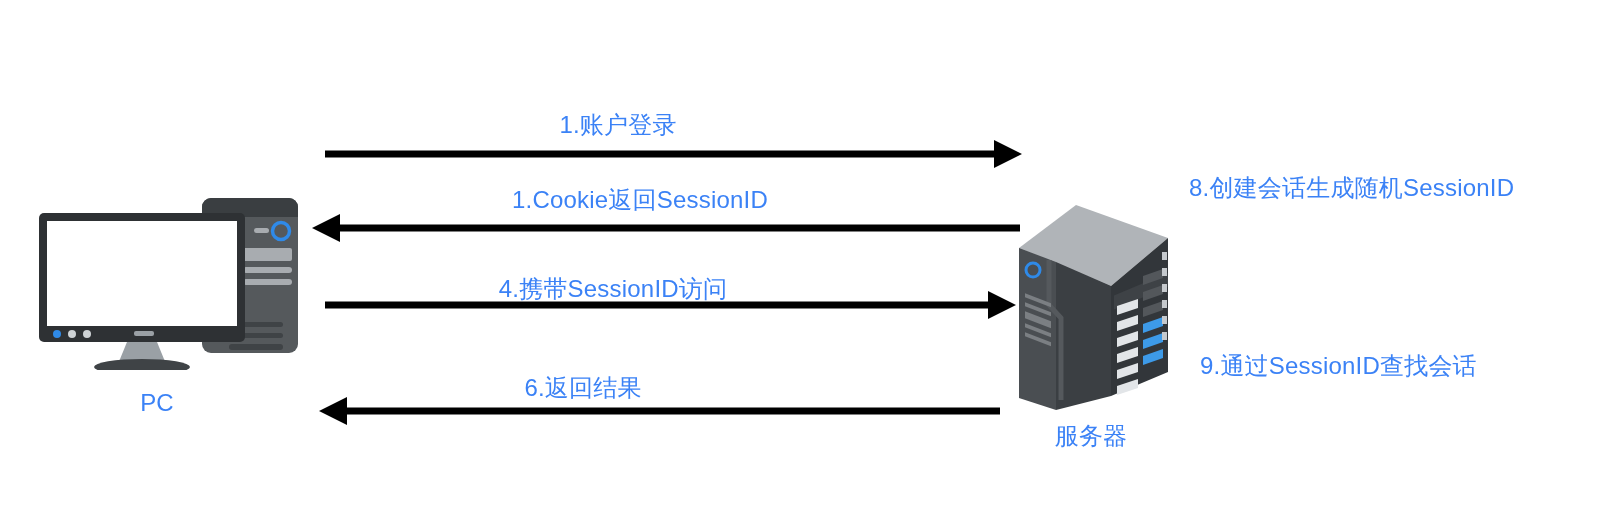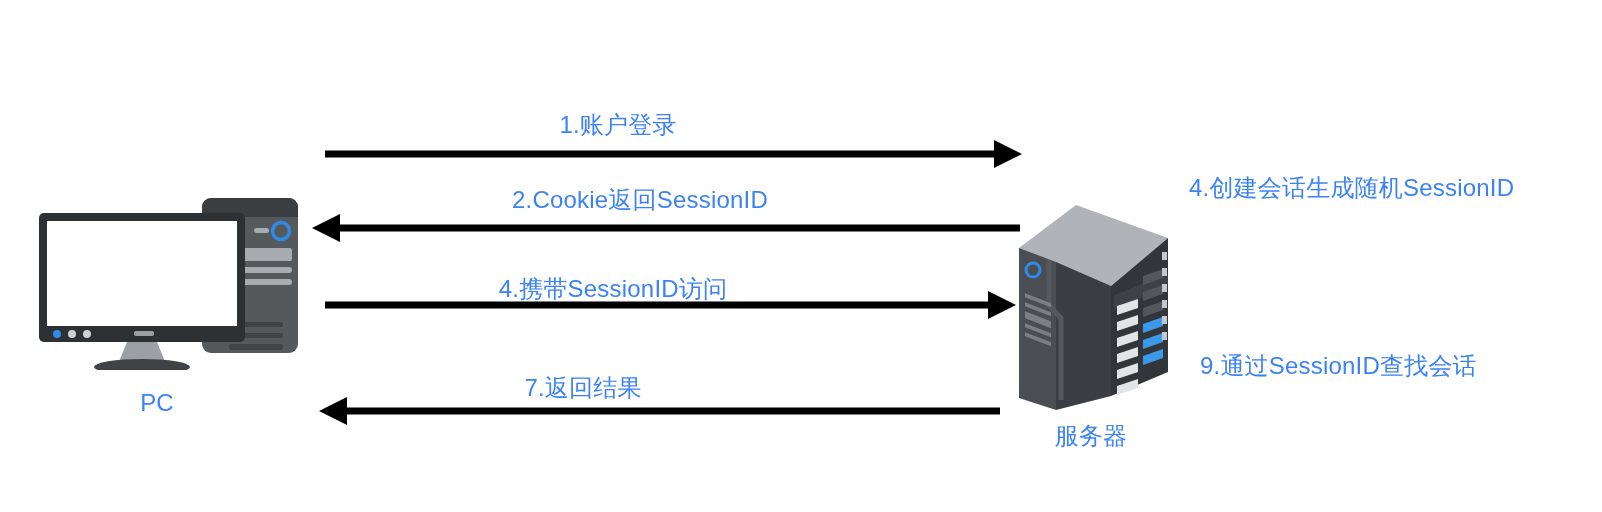--- a/index.html
+++ b/index.html
@@ -177,21 +177,21 @@
       <rect x="148" y="68" width="5" height="8"></rect>
       <rect x="148" y="84" width="5" height="8"></rect>
       <rect x="148" y="100" width="5" height="8"></rect>
       <rect x="148" y="116" width="5" height="8"></rect>
       <rect x="148" y="132" width="5" height="8"></rect>
     </g>
   </g>
 </svg>
 
 <div class="lbl lbl-center" id="msg1">1.账户登录</div>
-<div class="lbl lbl-center" id="msg3">2.Cookie返回SessionID</div>
+<div class="lbl lbl-center" id="msg3">1.Cookie返回SessionID</div>
 <div class="lbl lbl-center" id="msg4">4.携带SessionID访问</div>
-<div class="lbl lbl-center" id="msg6">7.返回结果</div>
+<div class="lbl lbl-center" id="msg6">6.返回结果</div>
 
-<div class="lbl" id="note2">4.创建会话生成随机SessionID</div>
+<div class="lbl" id="note2">8.创建会话生成随机SessionID</div>
 <div class="lbl" id="note5">9.通过SessionID查找会话</div>
 
 <div class="lbl lbl-center" id="pc-caption">PC</div>
 <div class="lbl lbl-center" id="server-caption">服务器</div>
 
 </body></html>

